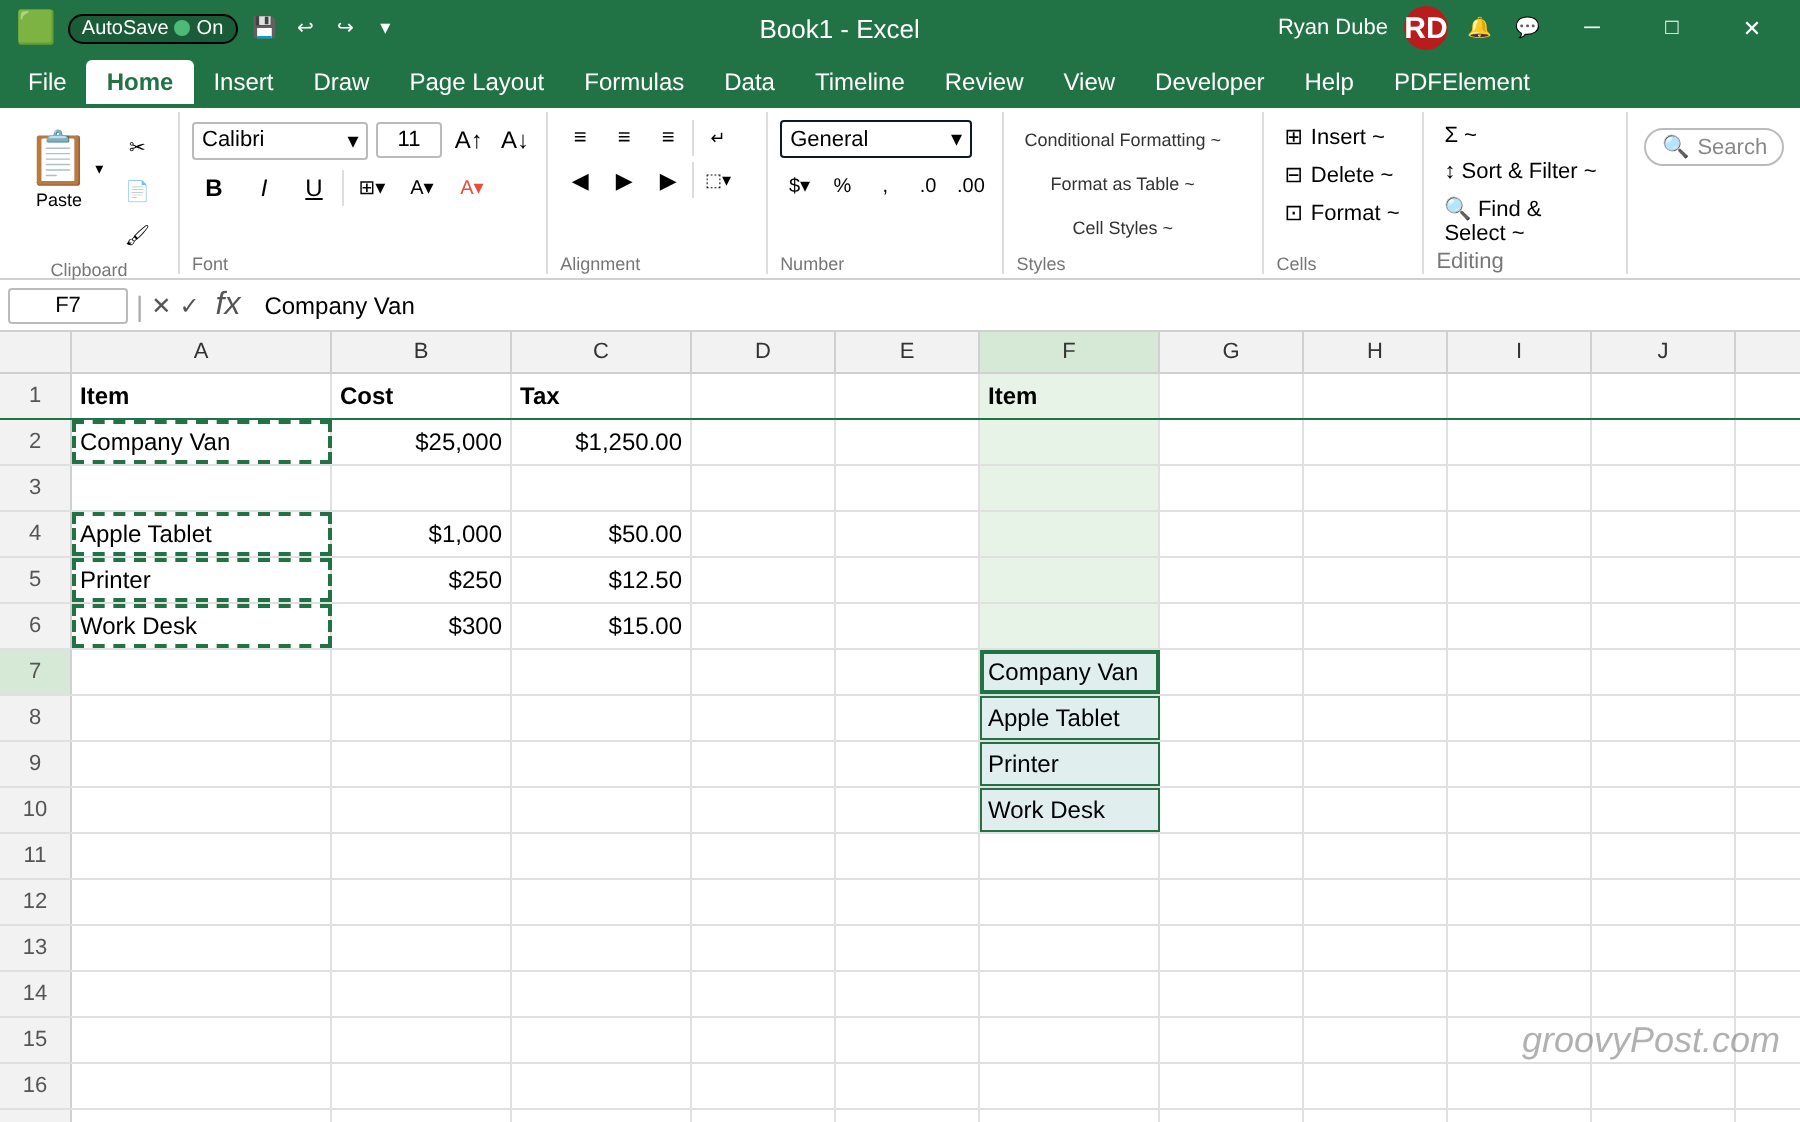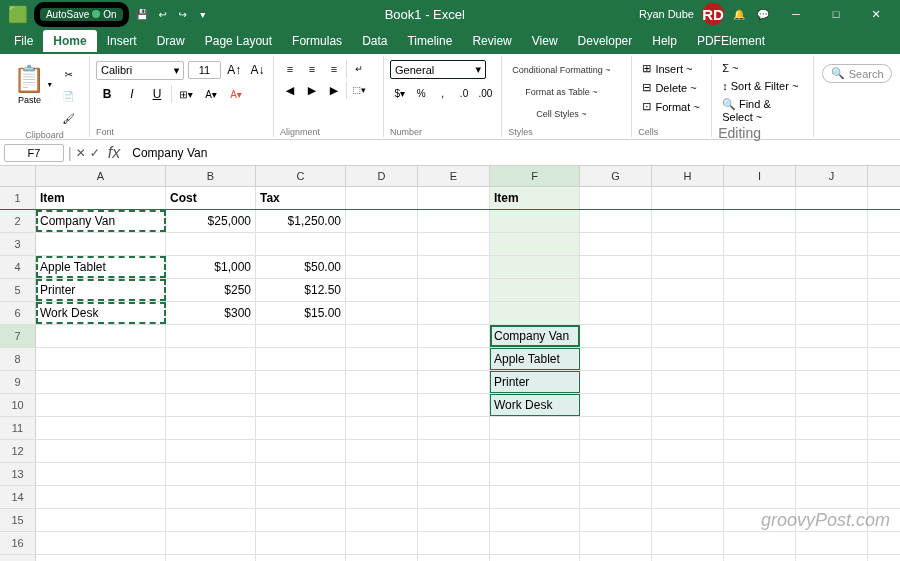--- a/index.html
+++ b/index.html
@@ -12,21 +12,21 @@
       height: 28px;
       display: flex;
       align-items: center;
       justify-content: space-between;
       padding: 0 8px;
       font-size: 12px;
     }
     .title-bar-left { display: flex; align-items: center; gap: 6px; }
     .title-bar-center { font-size: 13px; font-weight: 500; }
     .title-bar-right { display: flex; align-items: center; gap: 8px; font-size: 11px; }
-    .autosave-toggle { background: #1a5c38; border: 6px solid #000000; border-radius: 10px; padding: 1px 6px; font-size: 10px; color: #fff; display: flex; align-items: center; gap: 3px; }
+    .autosave-toggle { background: #1a5c38; border: 1px solid #000000; border-radius: 10px; padding: 1px 6px; font-size: 10px; color: #fff; display: flex; align-items: center; gap: 3px; }
     .toggle-dot { width: 8px; height: 8px; border-radius: 50%; background: #4dbb77; }
     .title-icons { display: flex; gap: 4px; }
     .title-icon-btn { width: 16px; height: 16px; display: flex; align-items: center; justify-content: center; font-size: 10px; color: #fff; cursor: pointer; }
     .win-btn { width: 32px; height: 28px; display: flex; align-items: center; justify-content: center; cursor: pointer; color: #fff; font-size: 11px; }
     .avatar { width: 22px; height: 22px; border-radius: 50%; background: #b91c1c; color: #fff; display: flex; align-items: center; justify-content: center; font-size: 15px; font-weight: bold; }
 
     
     .ribbon-tabs {
       background: #217346;
       display: flex;
@@ -409,21 +409,21 @@
     </div>
     <span style="font-size:9px; color:#777;">Cells</span>
   </div>
 
   <div style="display:flex; flex-direction:column; padding:4px 6px 0; border-right:1px solid #ddd; min-width:80px;">
     <div style="display:flex;flex-direction:column;gap:2px;flex:1;">
       <div class="cell-action-btn" style="font-size:11px;">Σ ~</div>
       <div class="cell-action-btn" style="font-size:11px;">↕ Sort &amp; Filter ~</div>
       <div class="cell-action-btn" style="font-size:11px;">🔍 Find &amp; Select ~</div>
     </div>
-    <span style="font-size:14px; color:#777;">Editing</span>
+    <span style="font-size:11px; color:#777;">Editing</span>
   </div>
 
   <div style="display:flex; flex-direction:column; padding:8px 8px 0; align-items:center;">
     <div class="search-box-ribbon">
       <span>🔍</span>
       <span style="font-size:11px; color:#888;">Search</span>
     </div>
   </div>
 </div>
 

